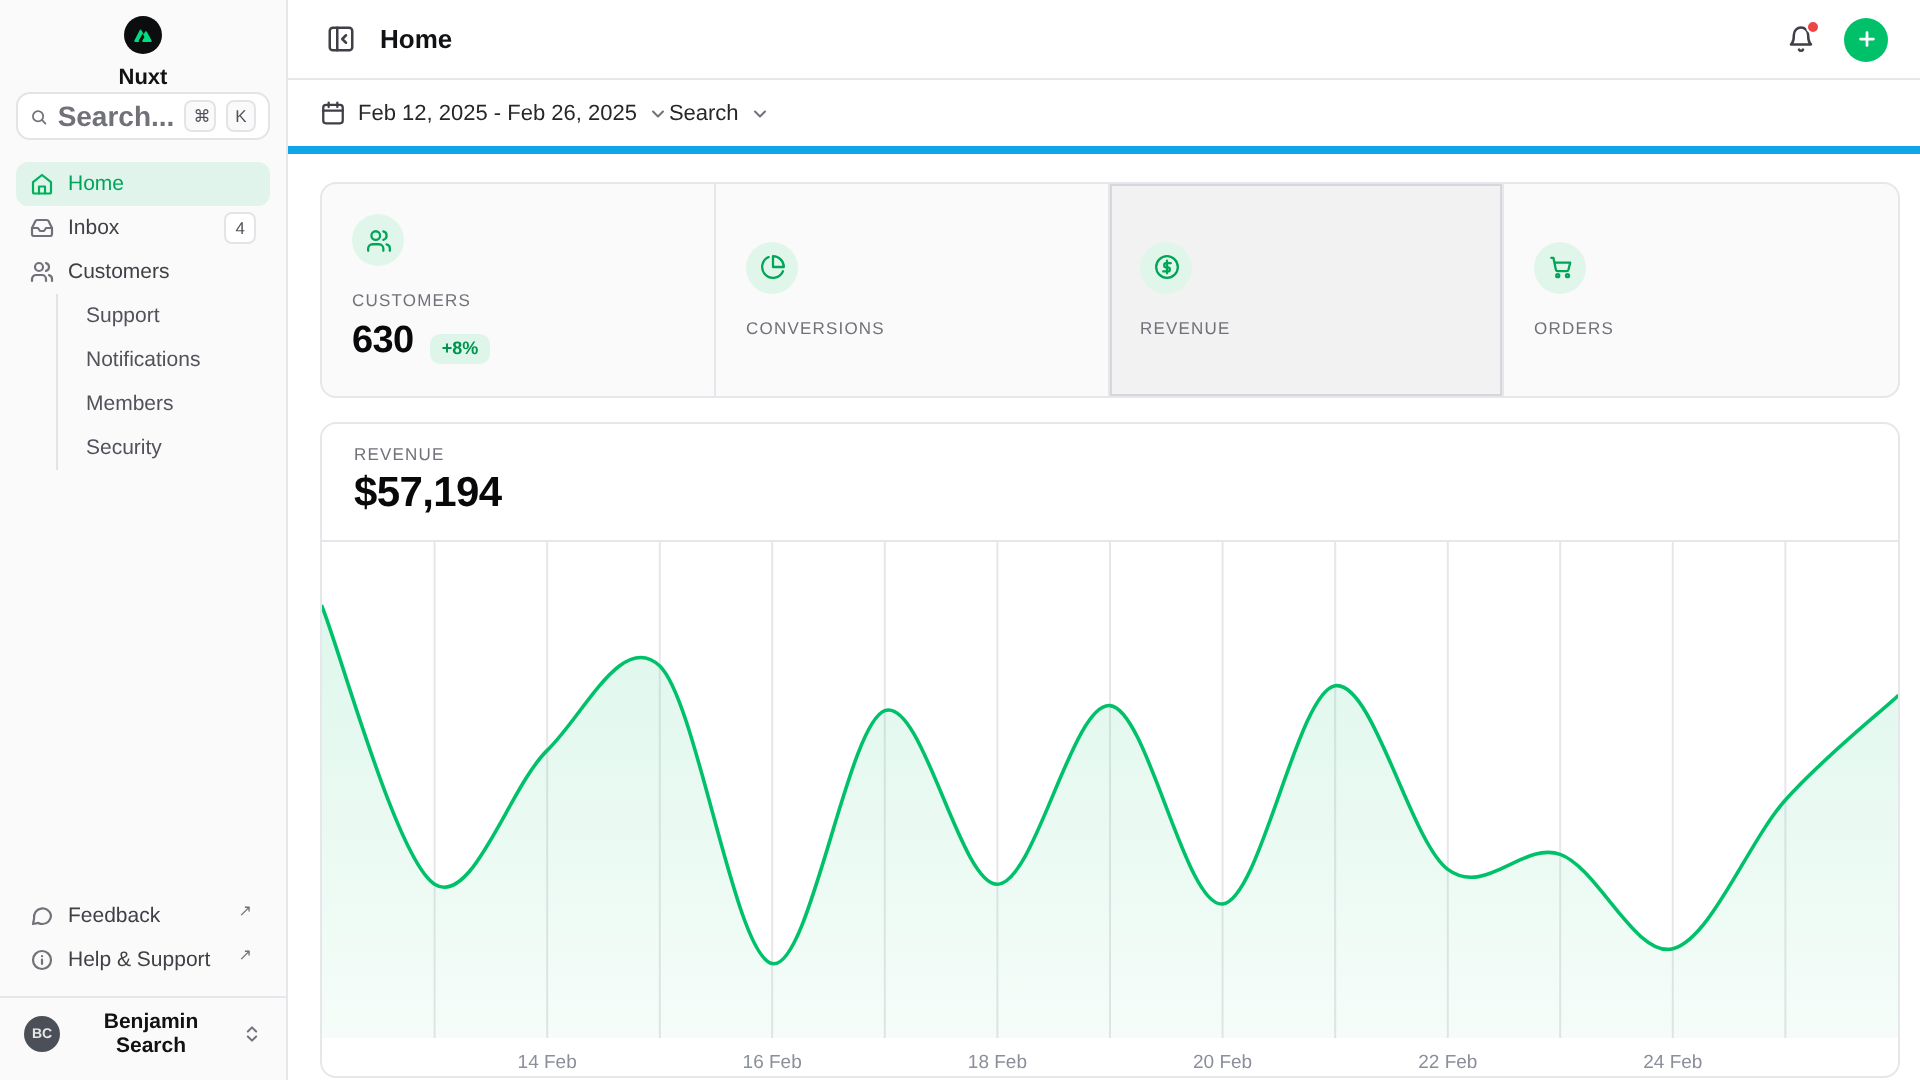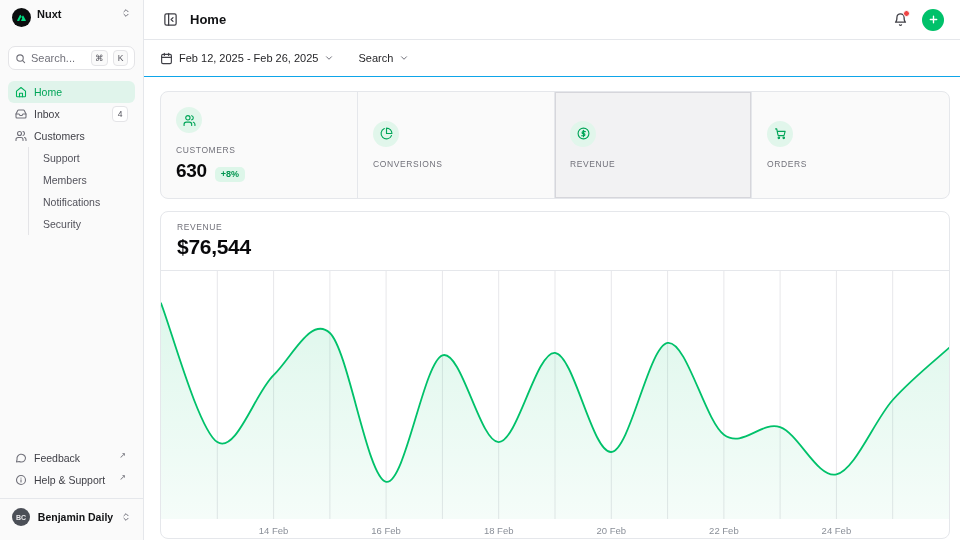--- a/index.html
+++ b/index.html
@@ -12,29 +12,29 @@
   }
   svg { display:block; }
   button { font-family:inherit; border:none; background:none; cursor:pointer; color:inherit; }
 
   
   .sidebar {
     width:144px; min-width:144px; height:540px;
     background:#fafafa; border-right:1px solid #e5e7eb;
     display:flex; flex-direction:column; padding:8px;
   }
-  .team-row { display:flex; align-items:flex-start; gap:6px; height:26px; padding:0 4px; border-radius:6px; cursor:pointer; }
+  .team-row { display:flex; align-items:center; gap:6px; height:26px; padding:0 4px; border-radius:6px; cursor:pointer;flex-direction:column; }
   .logo-circle { width:19px; height:19px; border-radius:50%; background:#0b0d0e; display:grid; place-items:center; flex:none; }
   .team-name { font-size:11px; font-weight:700; flex:1; color:#111214; }
   .muted-ic { color:#71717a; }
   .searchbox {
     display:flex; align-items:center; gap:5px; height:24px; margin:12px 0 11px;
     padding:0 6px; background:#fff; border:1px solid #e4e4e7; border-radius:7px; cursor:text;
   }
-  .search-ph { font-size:11px; color:#71717a; flex:1; }
+  .search-ph { font-size:14px; color:#71717a; flex:1;font-weight:bold; }
   .kbd {
     font-size:8.5px; line-height:1; color:#52525b; background:#fafafa;
     border:1px solid #e4e4e7; border-radius:4px; padding:2.5px 3.5px; min-width:15px; text-align:center;
   }
   .nav { display:flex; flex-direction:column; }
   .nav-item {
     display:flex; align-items:center; gap:7px; height:22px; padding:0 7px;
     border-radius:6px; font-size:10.5px; font-weight:500; color:#3f3f46; cursor:pointer; width:100%; text-align:left;
   }
   .nav-item .ic { color:#71717a; flex:none; display:grid; place-items:center; }
@@ -60,21 +60,21 @@
   
   .main { flex:1; display:flex; flex-direction:column; min-width:0; }
   .topbar { height:40px; border-bottom:1px solid #e5e7eb; display:flex; align-items:center; gap:10px; padding:0 16px; }
   .panel-btn { width:20px; height:20px; display:grid; place-items:center; color:#3f3f46; border-radius:4px; }
   .page-title { font-size:13px; font-weight:700; color:#111214; }
   .topbar-right { margin-left:auto; display:flex; align-items:center; gap:12px; }
   .bell-btn { position:relative; width:20px; height:20px; display:grid; place-items:center; color:#3f3f46; }
   .notif-dot { position:absolute; top:0px; right:0px; width:7px; height:7px; border-radius:50%; background:#ef4444; border:1.5px solid #fff; }
   .plus-btn { width:22px; height:22px; border-radius:50%; background:#00c16a; color:#fff; display:grid; place-items:center; }
 
-  .filterbar { height:37px; border-bottom:1px solid #0ea5e9; display:flex; gap:24px; padding:0 16px; }
+  .filterbar { height:37px; border-bottom:4px solid #0ea5e9; display:flex; padding:0 16px; }
   .filter-btn { display:flex; align-items:center; gap:6px; font-size:11px; font-weight:500; color:#27272a; }
   .filter-btn .ic { color:#3f3f46; }
   .chev { color:#71717a; }
 
   .content { flex:1; padding:14px 10px 0 16px; overflow:hidden; }
 
   .stats {
     display:grid; grid-template-columns:repeat(4,1fr);
     background:#fafafa; border:1px solid #e5e7eb; border-radius:8px; overflow:hidden; min-height:108px;
   }
@@ -153,24 +153,24 @@
       </span>
       <span class="nav-label">Customers</span>
     </button>
 
 
     <div class="subnav">
       <button class="nav-item">
           <span class="nav-label">Support</span>
         </button>
       <button class="nav-item">
-          <span class="nav-label">Members</span>
+          <span class="nav-label">Notifications</span>
         </button>
       <button class="nav-item">
-          <span class="nav-label">Notifications</span>
+          <span class="nav-label">Members</span>
         </button>
       <button class="nav-item">
           <span class="nav-label">Security</span>
         </button>
     </div>
   </nav>
 
   <div class="spacer"></div>
 
   <button class="nav-item">
@@ -190,21 +190,21 @@
         </svg>
     </span>
     <span class="nav-label">Help &amp; Support</span>
     <span class="ext-mark">↗</span>
   </button>
 
   <div class="user-sep"></div>
 
   <button class="user-row">
     <span class="avatar">BC</span>
-    <span class="user-name">Benjamin Daily</span>
+    <span class="user-name">Benjamin Search</span>
     <svg class="muted-ic" width="10" height="10" viewBox="0 0 24 24" fill="none" stroke="currentColor" stroke-width="2.4" stroke-linecap="round" stroke-linejoin="round">
         <path d="m7 15 5 5 5-5M7 9l5-5 5 5"></path>
       </svg>
   </button>
 </aside>
 
 <div class="main">
 
   <header class="topbar">
     <button class="panel-btn">
@@ -298,21 +298,21 @@
               <path d="M3 3.5h2l2.3 11a1.8 1.8 0 0 0 1.8 1.4h8a1.8 1.8 0 0 0 1.76-1.42L20.5 8H6"></path>
             </svg>
         </span>
         <div class="stat-label">ORDERS</div>
       </button>
     </section>
 
     <section class="chart-card">
       <div class="chart-header">
         <div class="chart-label">REVENUE</div>
-        <div class="chart-value">$76,544</div>
+        <div class="chart-value">$57,194</div>
       </div>
       <div class="chart-plot">
           <svg width="788" height="268">
       <defs>
         <linearGradient id="agrad" x1="0" y1="0" x2="0" y2="1">
           <stop offset="0" stop-color="rgba(0,193,106,0.13)"></stop>
           <stop offset="1" stop-color="rgba(0,193,106,0.04)"></stop>
         </linearGradient>
       </defs>
       <line x1="56.3" y1="0" x2="56.3" y2="248" stroke="#e7e7ea" stroke-width="1"></line>

